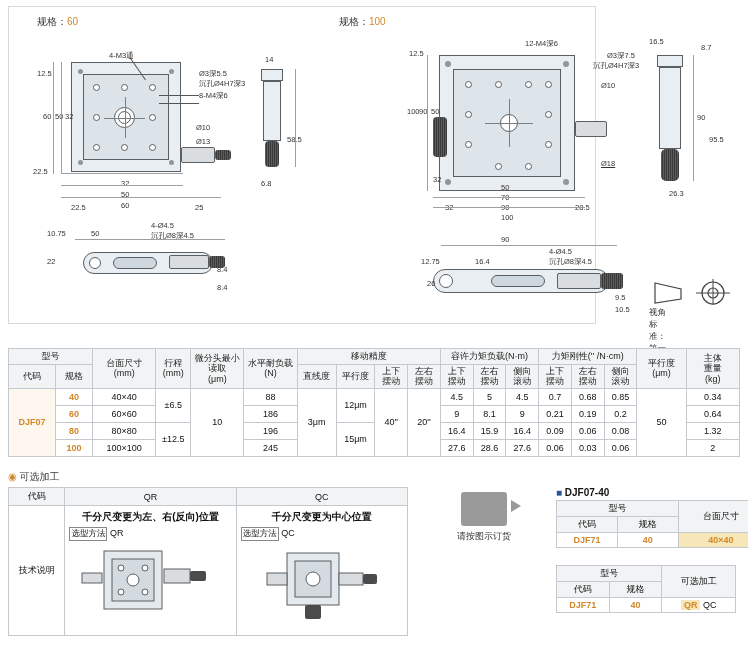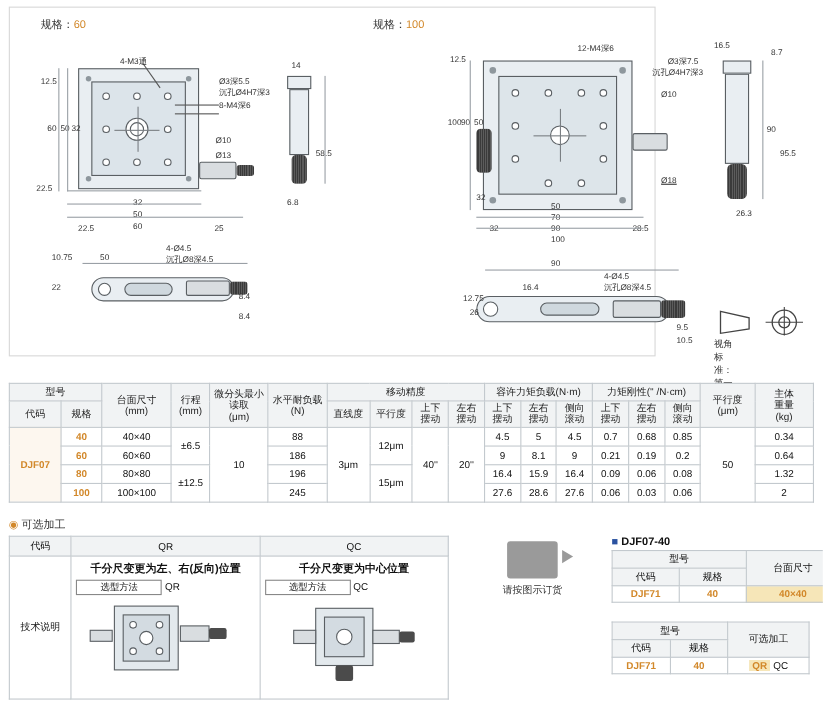--- a/index.html
+++ b/index.html
@@ -61,21 +61,21 @@
   .code-cell { color:#d2882a; font-weight:bold; background:#fdf7ef !important; }
   .spec-cell { color:#d2882a; font-weight:bold; }
 
   .opt-header { position:absolute; left:8px; top:470px; font-size:10px; color:#333; }
   .opt-header .bullet { color:#d2882a; }
 
   .opt-table { position:absolute; left:8px; top:487px; width:400px; font-size:9px; }
   .opt-table th, .opt-table td { border:1px solid #c3c9ce; text-align:center; padding:2px; }
   .opt-table thead th { background:#f1f3f4; font-weight:normal; height:16px; }
   .opt-note { font-size:10px; font-weight:bold; color:#111; }
-  .tagbox { display:inline-block; border:1px solid #888; padding:0 21px; font-size:8.5px; background:#fff; }
+  .tagbox { display:inline-block; border:1px solid #888; padding:0 1px; font-size:8.5px; background:#fff; }
 
   .order-note { position:absolute; left:424px; top:492px; width:120px; text-align:center; }
   .order-icon {
     width:46px; height:34px; margin:0 auto; background:#9a9a9a; border-radius:3px;
     position:relative;
   }
   .order-icon:after{
     content:""; position:absolute; right:-14px; top:8px; width:0;height:0;
     border-left:10px solid #9a9a9a; border-top:6px solid transparent; border-bottom:6px solid transparent;
   }
@@ -249,21 +249,21 @@
   <div>
     <div class="plate" style="left:424px; top:262px; width:176px; height:24px; border-radius:12px;"></div>
     <div class="hole" style="left:430px; top:267px; width:14px; height:14px;"></div>
     <div class="plate" style="left:482px; top:268px; width:54px; height:12px; border-radius:6px; background:#cfd8de;"></div>
     <div class="micro" style="left:548px; top:266px; width:44px; height:16px;"></div>
     <div class="knob" style="left:592px; top:266px; width:22px; height:16px;"></div>
 
     <div class="dim" style="left:492px; top:228px;">90</div>
     <div class="dim" style="left:540px; top:240px;">4-Ø4.5</div>
     <div class="dim" style="left:540px; top:250px;">沉孔Ø8深4.5</div>
-    <div class="dim" style="left:412px; top:260px;">12.75</div>
+    <div class="dim" style="left:412px; top:250px;">12.75</div>
     <div class="dim" style="left:466px; top:250px;">16.4</div>
     <div class="dim" style="left:418px; top:272px;">26</div>
     <div class="dim" style="left:606px; top:286px;">9.5</div>
     <div class="dim" style="left:606px; top:298px;">10.5</div>
     <div class="dimdash" style="left:432px; top:238px; width:176px; height:1px;"></div>
   </div>
 
   <div style="position:absolute; left:642px; top:272px;">
     <svg width="86" height="26" viewBox="0 0 86 26">
       <path d="M4 4 L30 10 L30 20 L4 24 Z" fill="none" stroke="#444" stroke-width="1.2"></path>

